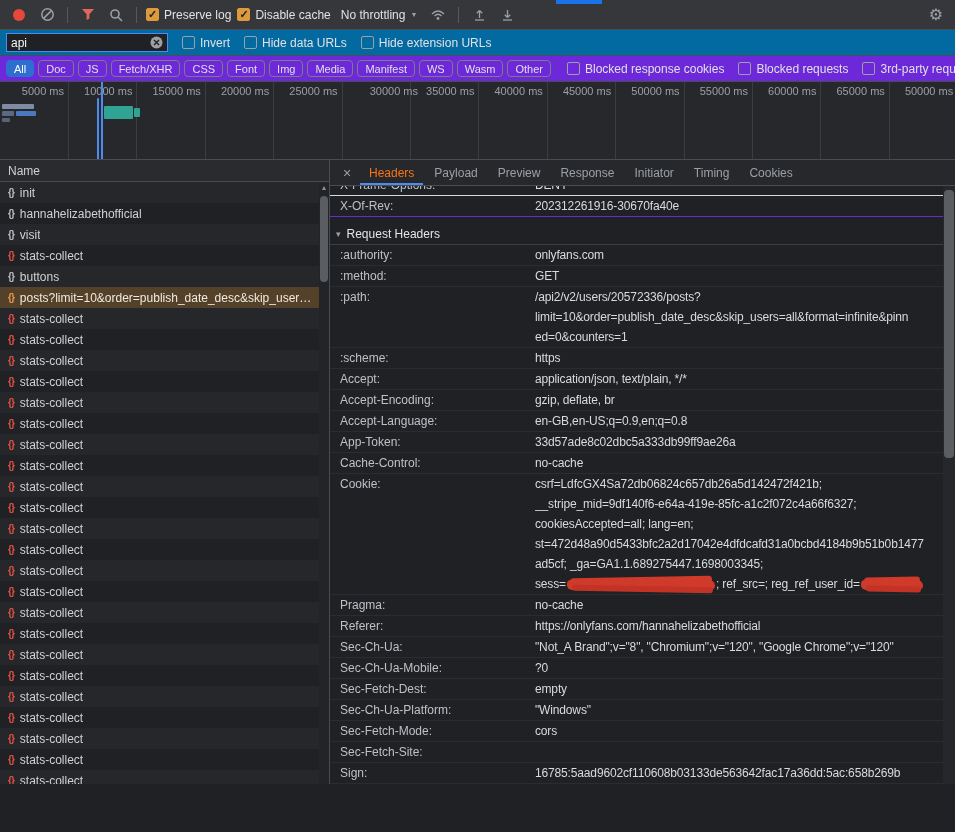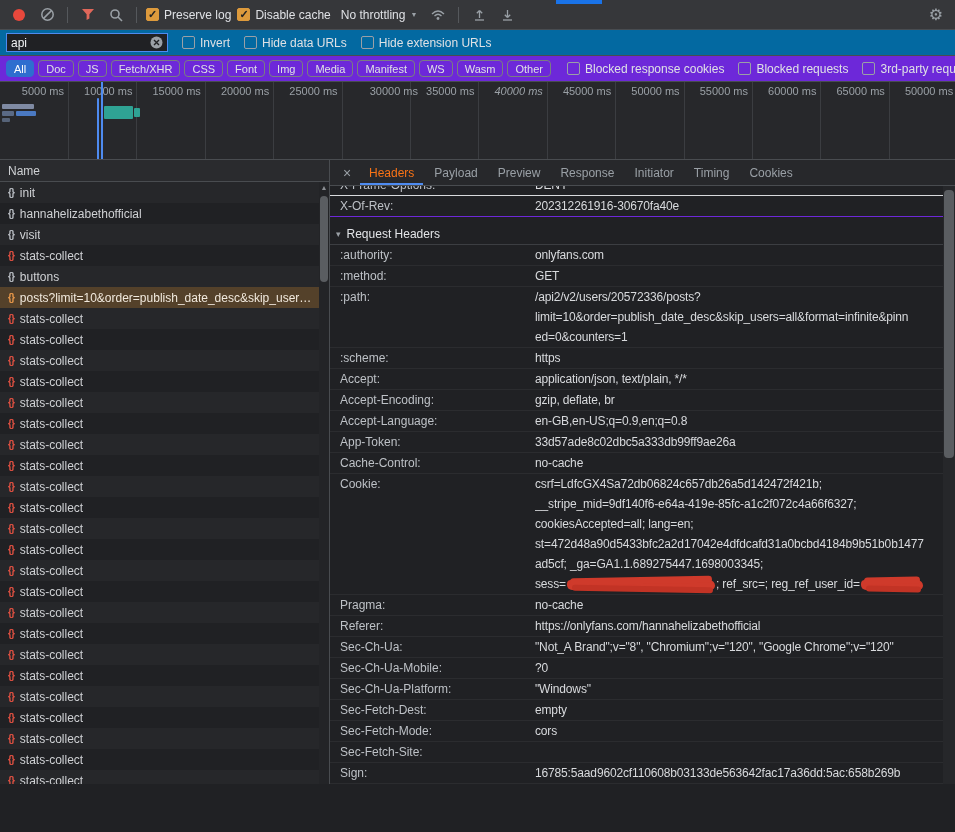--- a/index.html
+++ b/index.html
@@ -214,21 +214,21 @@
       <div class="tick-label" style="left: 204.8px;">15000 ms</div>
       <div class="gridline" style="left: 273.2px;"></div>
       <div class="tick-label" style="left: 273.2px;">20000 ms</div>
       <div class="gridline" style="left: 341.6px;"></div>
       <div class="tick-label" style="left: 341.6px;">25000 ms</div>
       <div class="gridline" style="left: 410px;"></div>
       <div class="tick-label" style="left: 422px;">30000 ms</div>
       <div class="gridline" style="left: 478.4px;"></div>
       <div class="tick-label" style="left: 478.4px;">35000 ms</div>
       <div class="gridline" style="left: 546.8px;"></div>
-      <div class="tick-label" style="left: 546.8px; font-style: italic;">40000 ms</div>
+      <div class="tick-label" style="left: 546.8px;">40000 ms</div>
       <div class="gridline" style="left: 615.2px;"></div>
       <div class="tick-label" style="left: 615.2px;">45000 ms</div>
       <div class="gridline" style="left: 683.6px;"></div>
       <div class="tick-label" style="left: 683.6px;">50000 ms</div>
       <div class="gridline" style="left: 752px;"></div>
       <div class="tick-label" style="left: 752px;">55000 ms</div>
       <div class="gridline" style="left: 820.4px;"></div>
       <div class="tick-label" style="left: 820.4px;">60000 ms</div>
       <div class="gridline" style="left: 888.8px;"></div>
       <div class="tick-label" style="left: 888.8px;">65000 ms</div>
@@ -497,29 +497,29 @@
                 <div class="vline"><span>"Not_A Brand";v="8", "Chromium";v="120", "Google Chrome";v="120"</span></div>
               </div>
             </div>
             <div class="hrow">
               <div class="hkey">Sec-Ch-Ua-Mobile:</div>
               <div class="hval">
                 <div class="vline"><span>?0</span></div>
               </div>
             </div>
             <div class="hrow">
+              <div class="hkey">Sec-Fetch-Dest:</div>
+              <div class="hval">
+                <div class="vline"><span>empty</span></div>
+              </div>
+            </div>
+            <div class="hrow">
               <div class="hkey">Sec-Ch-Ua-Platform:</div>
               <div class="hval">
                 <div class="vline"><span>"Windows"</span></div>
-              </div>
-            </div>
-            <div class="hrow">
-              <div class="hkey">Sec-Fetch-Dest:</div>
-              <div class="hval">
-                <div class="vline"><span>empty</span></div>
               </div>
             </div>
             <div class="hrow">
               <div class="hkey">Sec-Fetch-Mode:</div>
               <div class="hval">
                 <div class="vline"><span>cors</span></div>
               </div>
             </div>
             <div class="hrow">
               <div class="hkey">Sec-Fetch-Site:</div>

